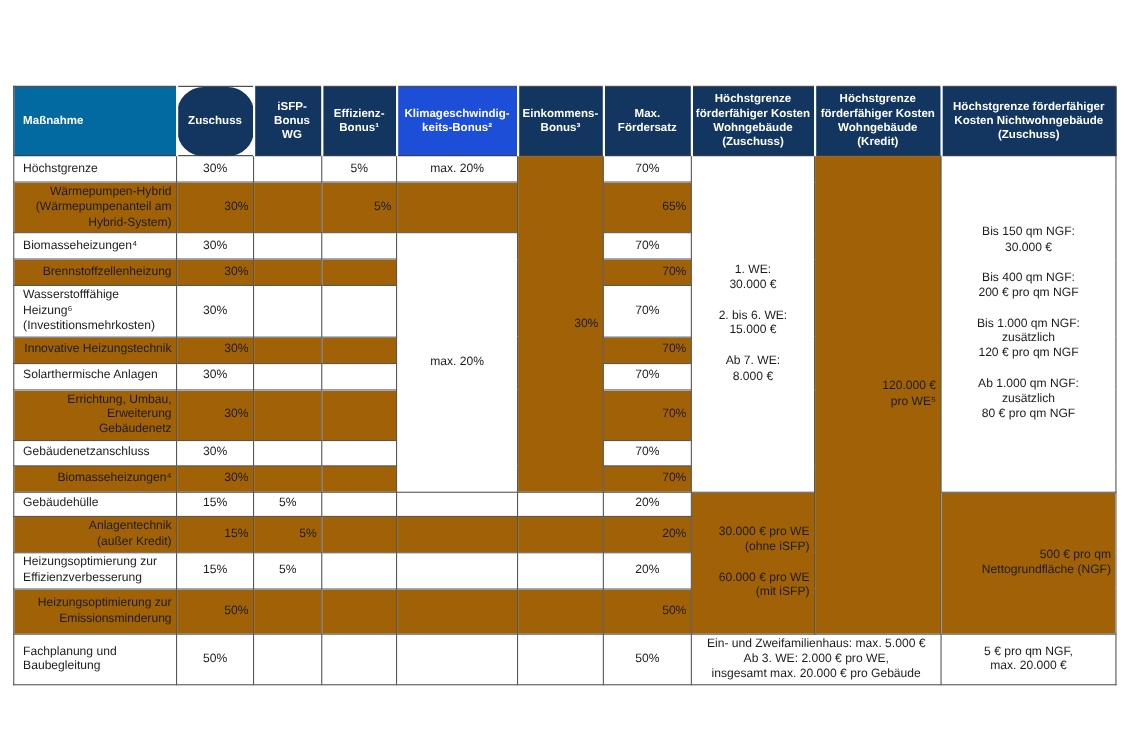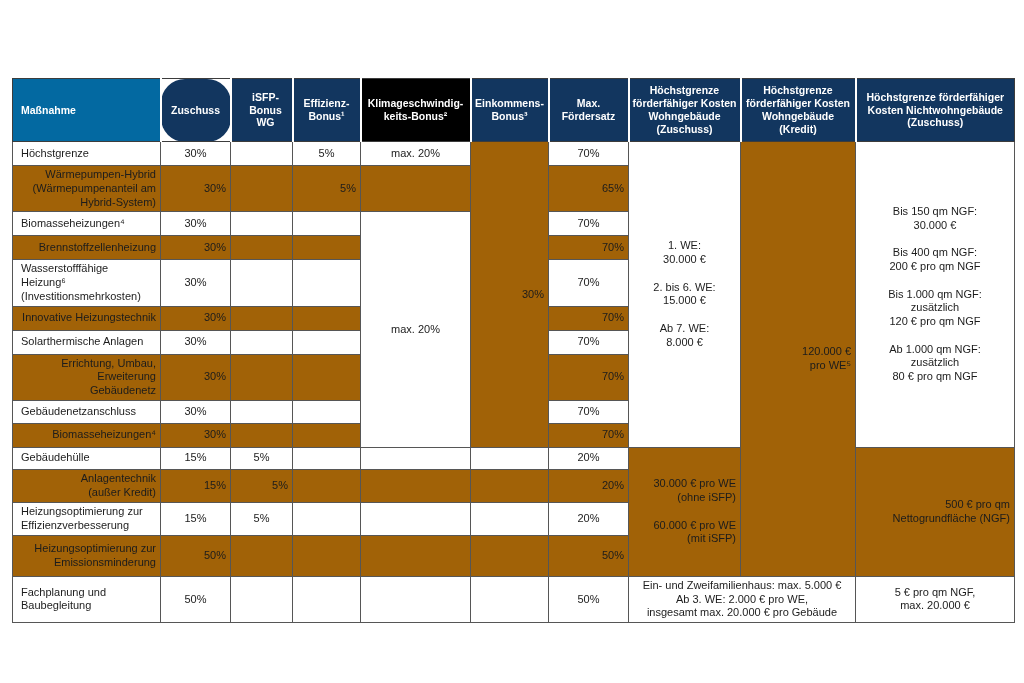--- a/index.html
+++ b/index.html
@@ -67,21 +67,21 @@
       </colgroup>
     <thead>
         <tr style="height: 63px;">
           <th class="col-left" style="background: #0369a1; color: rgb(255, 255, 255);">Maßnahme</th>
           <th style="background: rgb(18, 54, 95); color: rgb(255, 255, 255); border-radius: 24px;">Zuschuss</th>
           <th style="background: rgb(18, 54, 95); color: rgb(255, 255, 255); padding-left: 11px;">iSFP-
 Bonus
 WG</th>
           <th style="background: rgb(18, 54, 95); color: rgb(255, 255, 255);">Effizienz-
 Bonus¹</th>
-          <th style="background: #000000; color: rgb(255, 255, 255);">Klimageschwindig-
+          <th style="background: #1d4ed8; color: rgb(255, 255, 255);">Klimageschwindig-
 keits-Bonus²</th>
           <th style="background: rgb(18, 54, 95); color: rgb(255, 255, 255);">Einkommens-
 Bonus³</th>
           <th style="background: rgb(18, 54, 95); color: rgb(255, 255, 255); margin-left: 20px;">Max.
 Fördersatz</th>
           <th style="background: rgb(18, 54, 95); color: rgb(255, 255, 255);">Höchstgrenze
 förderfähiger Kosten
 Wohngebäude
 (Zuschuss)</th>
           <th style="background: rgb(18, 54, 95); color: rgb(255, 255, 255);">Höchstgrenze

